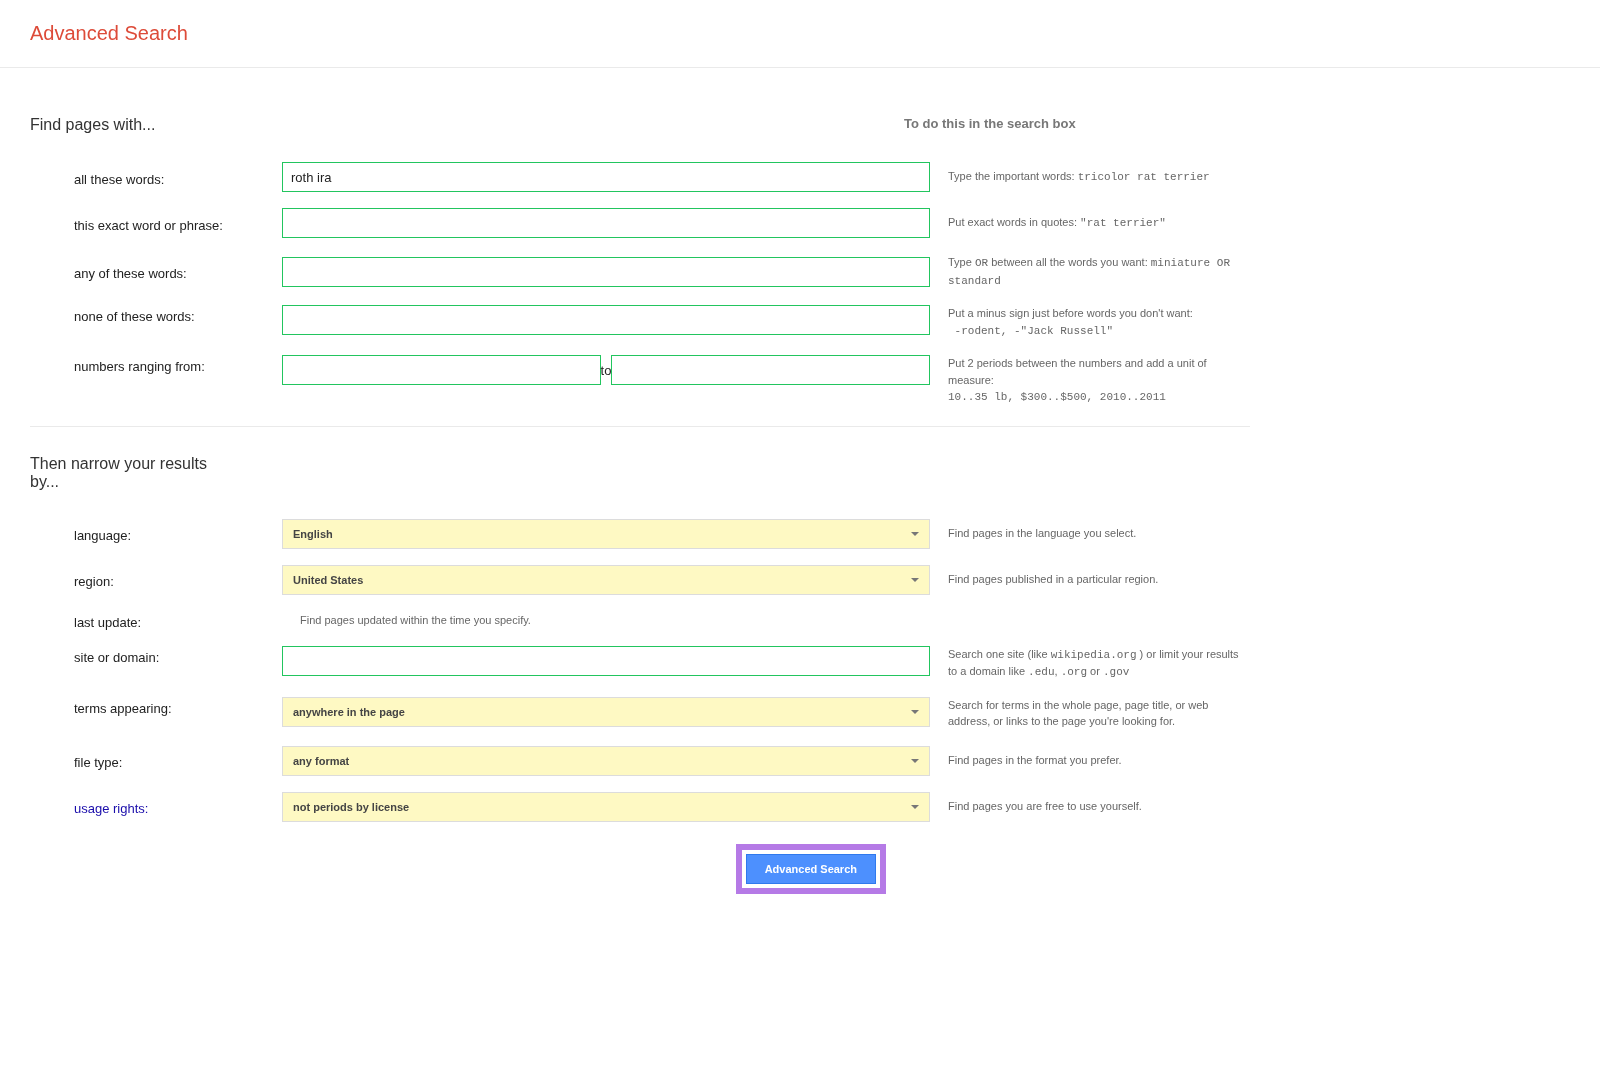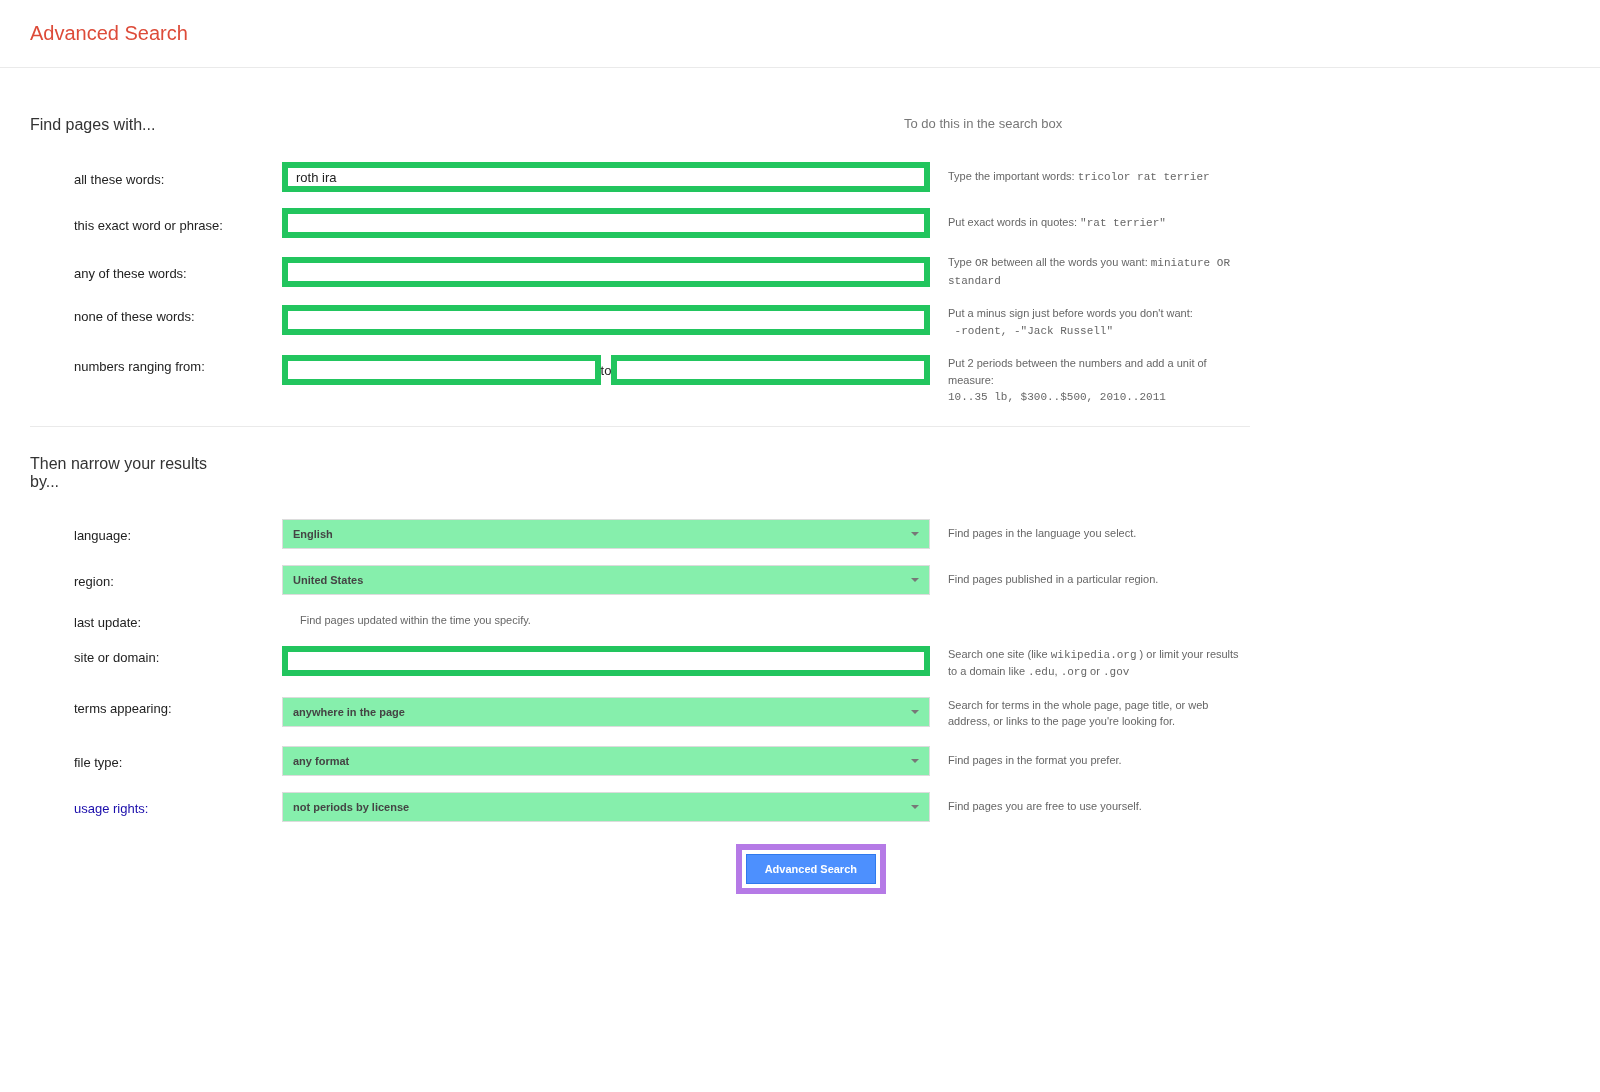--- a/index.html
+++ b/index.html
@@ -26,21 +26,21 @@
   }
   .section-title {
     font-size: 16px;
     color: #333;
     margin: 0 0 28px 0;
     font-weight: 400;
     max-width: 210px;
   }
   .col-help-header {
     font-size: 13px;
-    font-weight: 400;
+    font-weight: 700;
     color: #777;
     margin-bottom: 28px;
   }
   .row { display: flex; align-items: center; margin-bottom: 16px; margin-left: 44px; }
   .row.tall { align-items: flex-start; }
   .label-col {
     width: 208px;
     flex: 0 0 208px;
     font-size: 13px;
     color: #222;
@@ -56,38 +56,38 @@
     line-height: 1.5;
   }
   .help-col code, .help-col .mono {
     font-family: "Courier New", Courier, monospace;
     font-size: 11px;
     color: #666;
   }
   input[type=text].txt {
     width: 100%;
     height: 30px;
-    border: 6px solid #22c55e;
+    border: 1px solid #22c55e;
     padding: 4px 8px;
     font-size: 13px;
     color: #222;
   }
   .range-wrap { display:flex; align-items:center; gap:0;border-radius:10px; }
   .range-wrap input.txt { flex:1; }
   .range-wrap .to { font-size:13px; color:#222; }
   .divider {
     border: none;
     border-top: 1px solid #eaeaea;
     margin: 20px 0 28px 0;
   }
   .select-like {
     position: relative;
     width: 100%;
     height: 30px;
-    background: #86efac;
+    background: #fef9c3;
     border: 1px solid #dcdcdc;
     display: flex;
     align-items: center;
     padding: 0 28px 0 10px;
     font-size: 11px;
     font-weight: 700;
     color: #444;
     cursor: pointer;
   }
   .select-like .caret {

